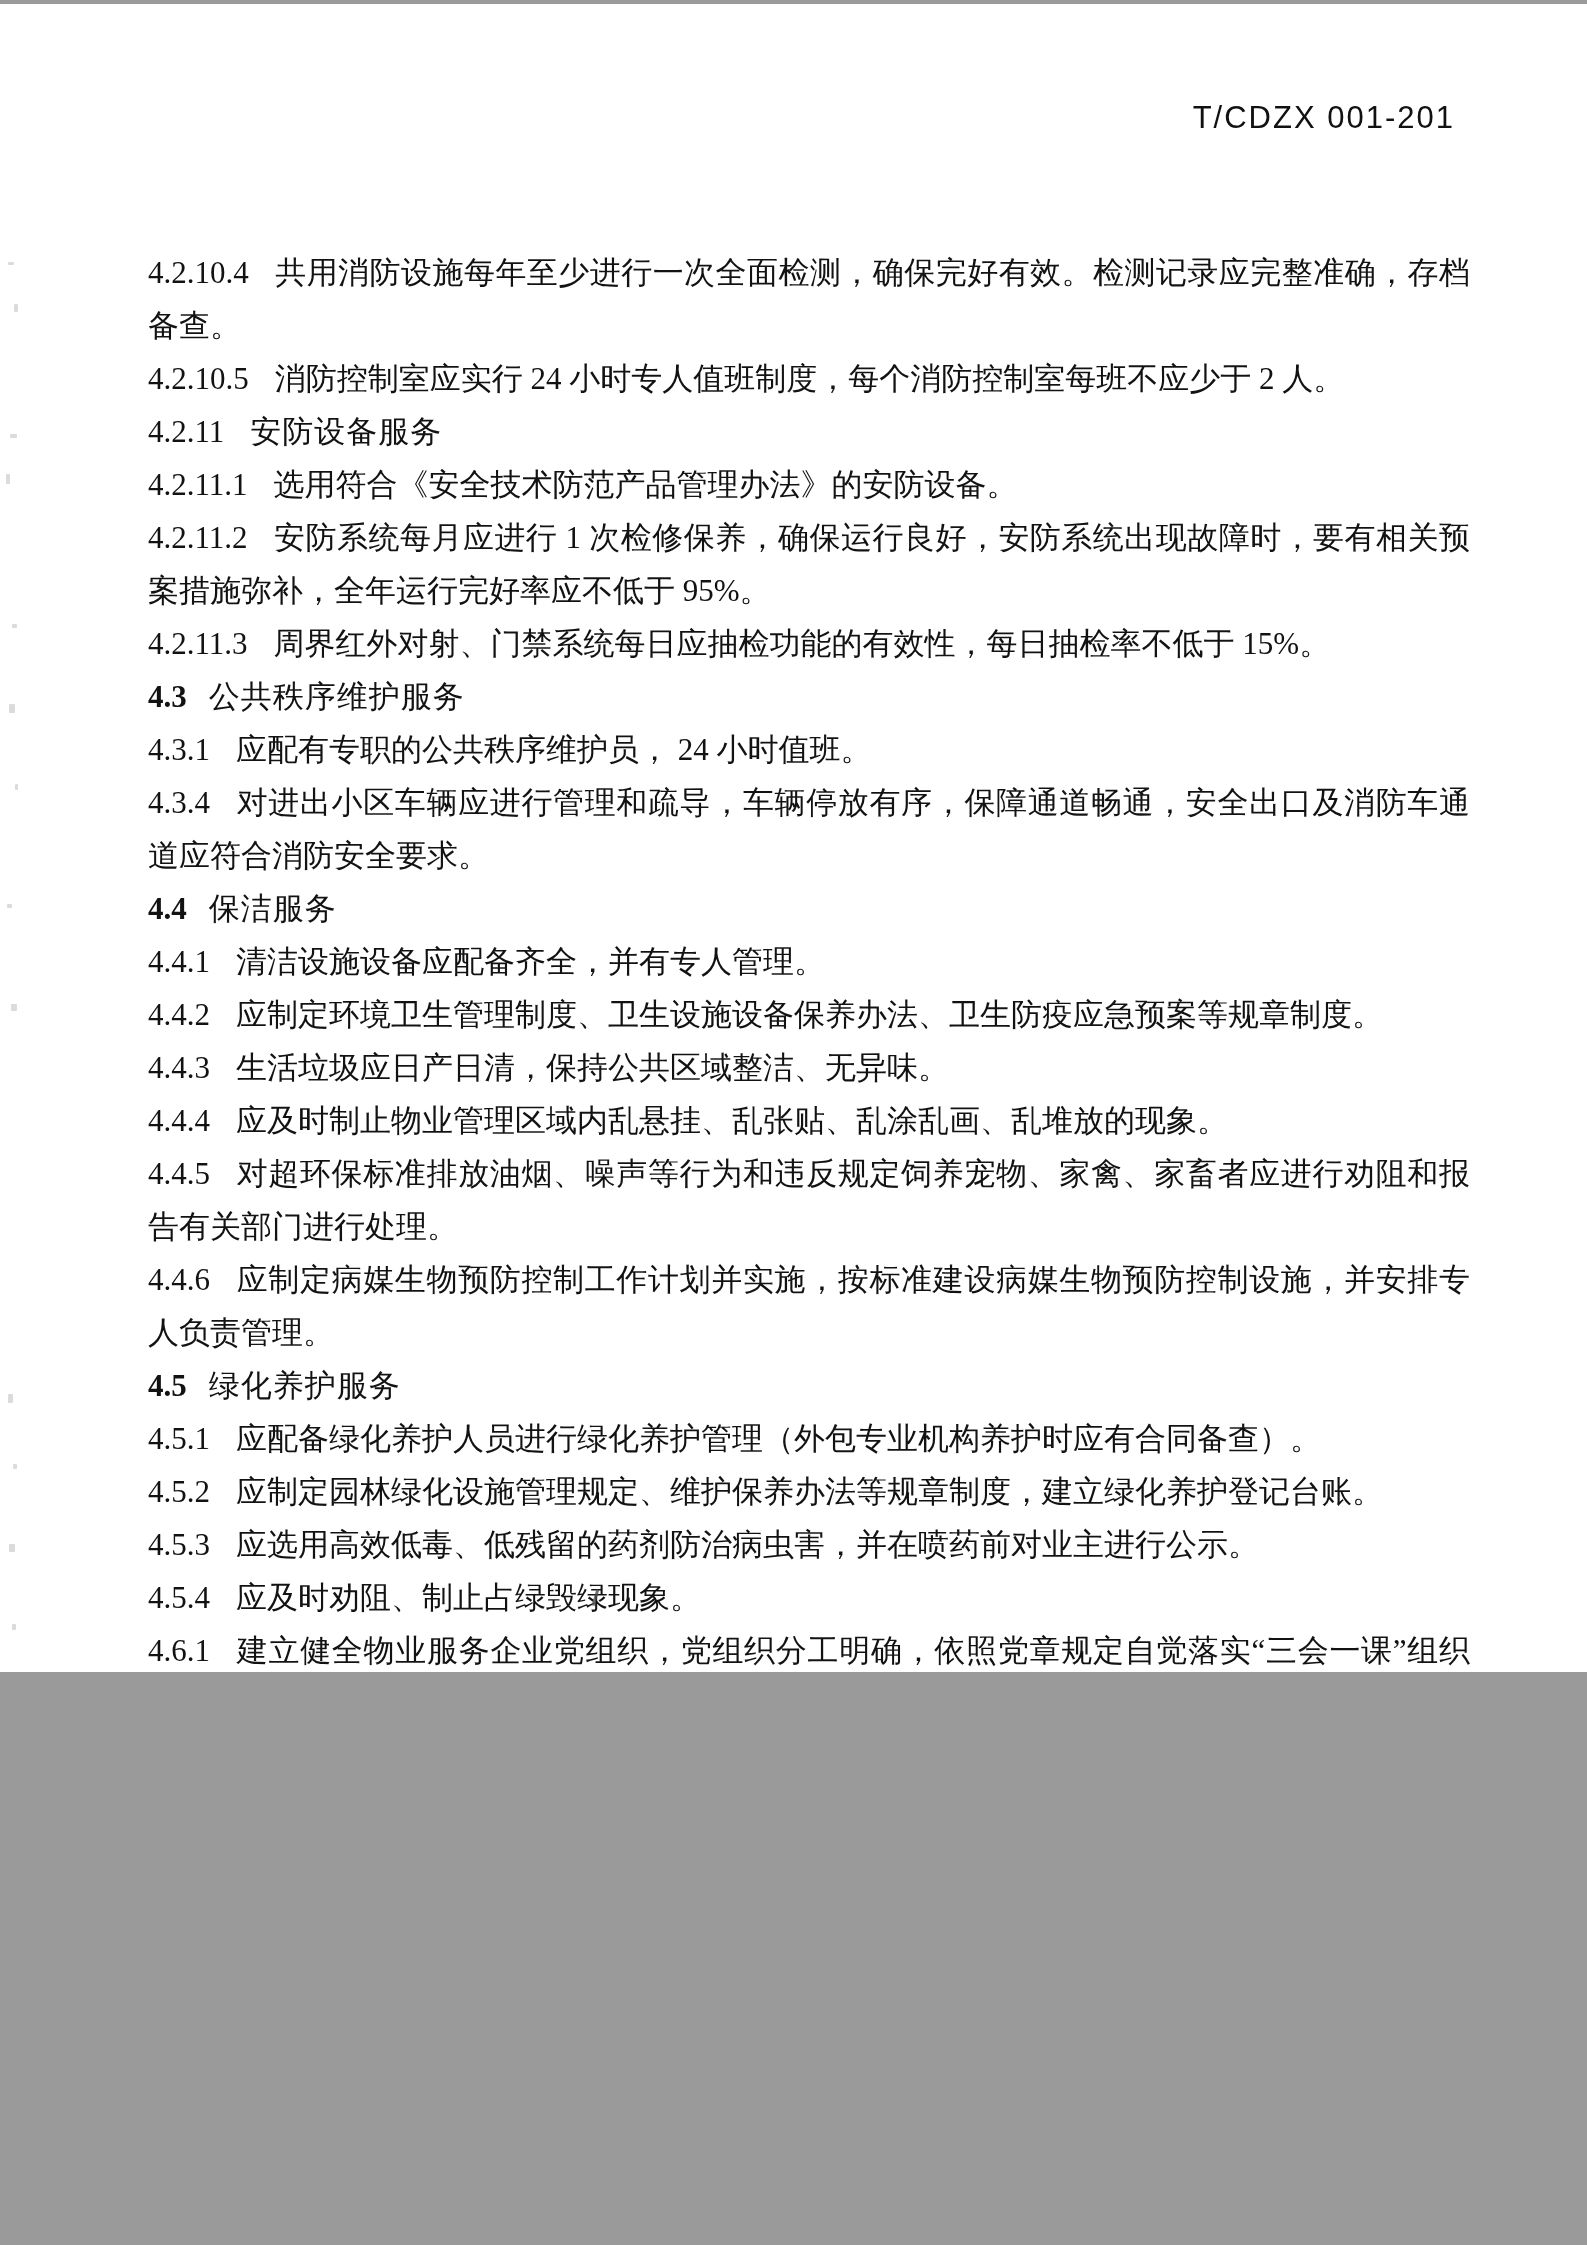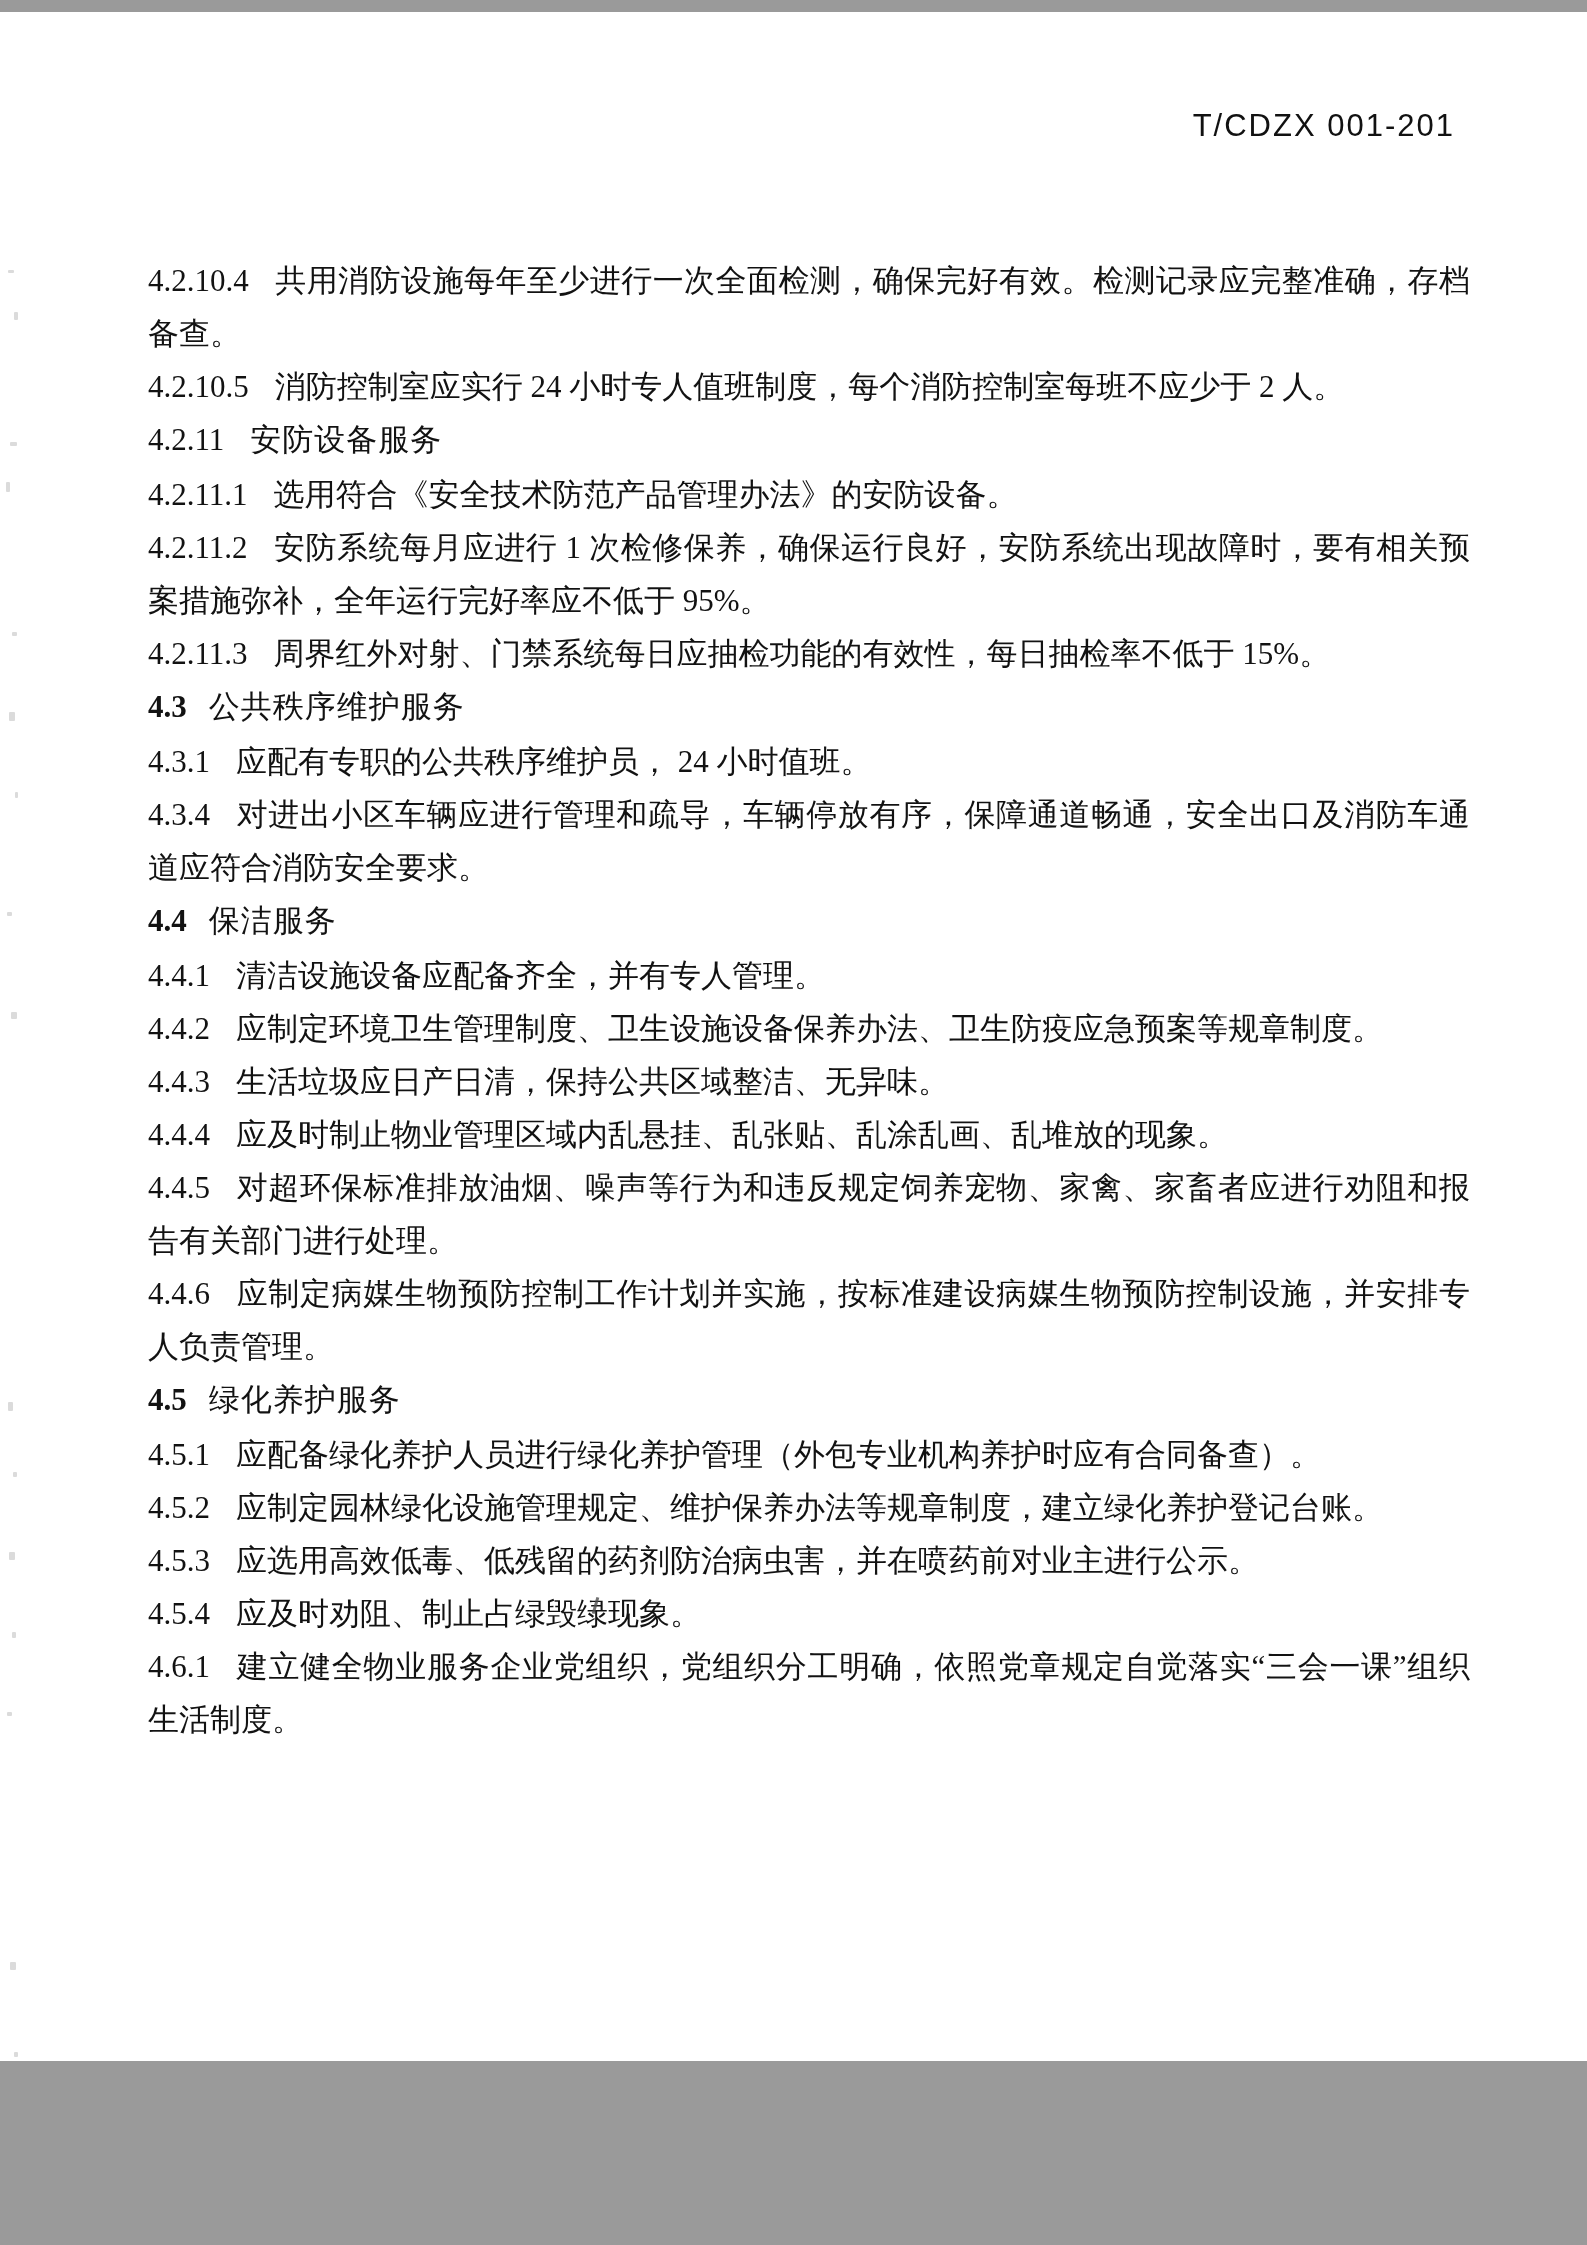--- a/index.html
+++ b/index.html
@@ -1,19 +1,19 @@
 <!DOCTYPE html>
 <html lang="zh"><head>
 <meta charset="utf-8">
 <style>
   html,body{margin:0;padding:0;background:#9a9a9a;}
   .page{
     position:relative;
-    width:1587px;height:2049px;
-    margin:12px auto;
+    width:1587px;height:1668px;
+    margin:4px auto;
     background:#ffffff;
     color:#161616;
     overflow:hidden;
     font-family:"Liberation Serif","DejaVu Serif",serif;
   }
   .doc-header{
     position:absolute;
     top:96px;right:132px;
     font-family:"Liberation Sans","DejaVu Sans",sans-serif;
     font-size:31px;
@@ -33,21 +33,21 @@
   }
   p.clause{margin:0;padding:0;}
   .clause-num{
     margin-right:26px;
     white-space:nowrap;
     font-family:"Liberation Serif","DejaVu Serif",serif;
   }
   p.h2 .clause-num{font-weight:700;margin-right:22px;}
   p.h2 .clause-text,
   p.h3 .clause-text{
-    font-family:Liberation Mono, monospace;
+    font-family:Liberation Serif, serif;
     letter-spacing:1px;
   }
   .pagenum{
     position:absolute;
     left:192px;top:2046px;
     font-size:30px;
     color:#151515;
   }
   
   .artifact{position:absolute;background:#bdbdbd;opacity:.55;border-radius:1px;}

